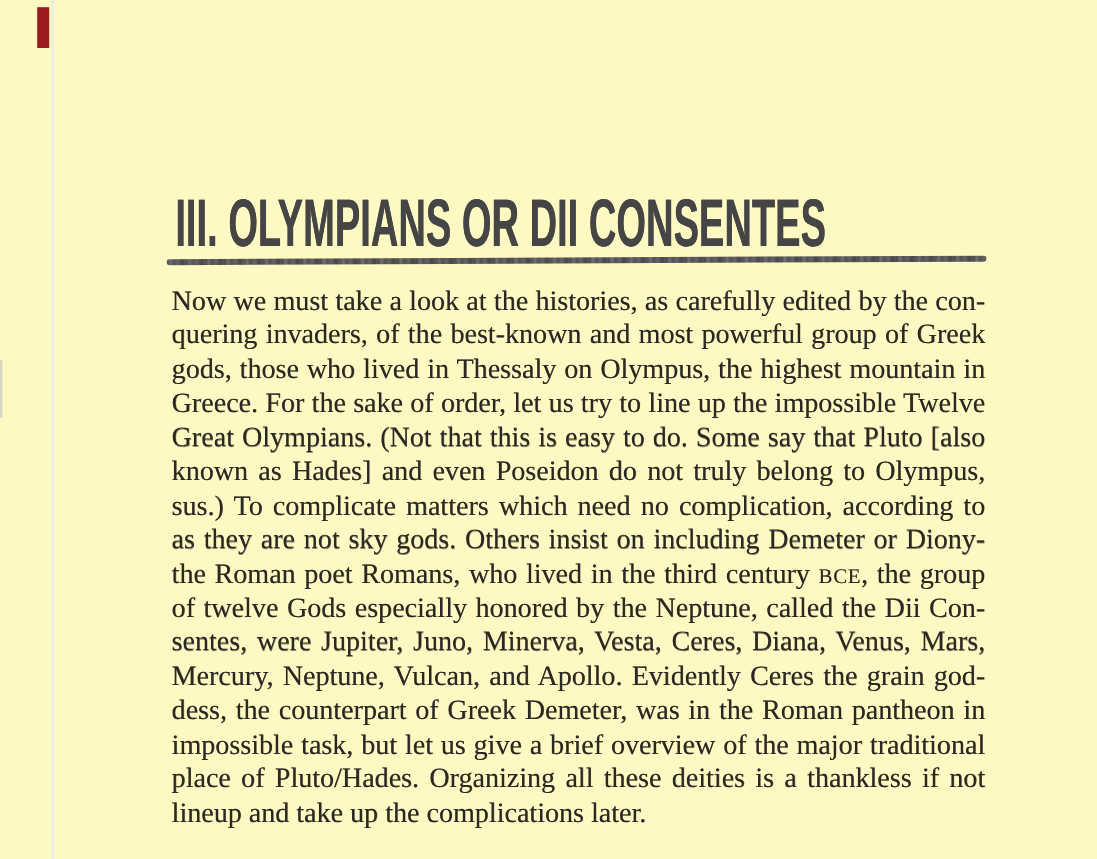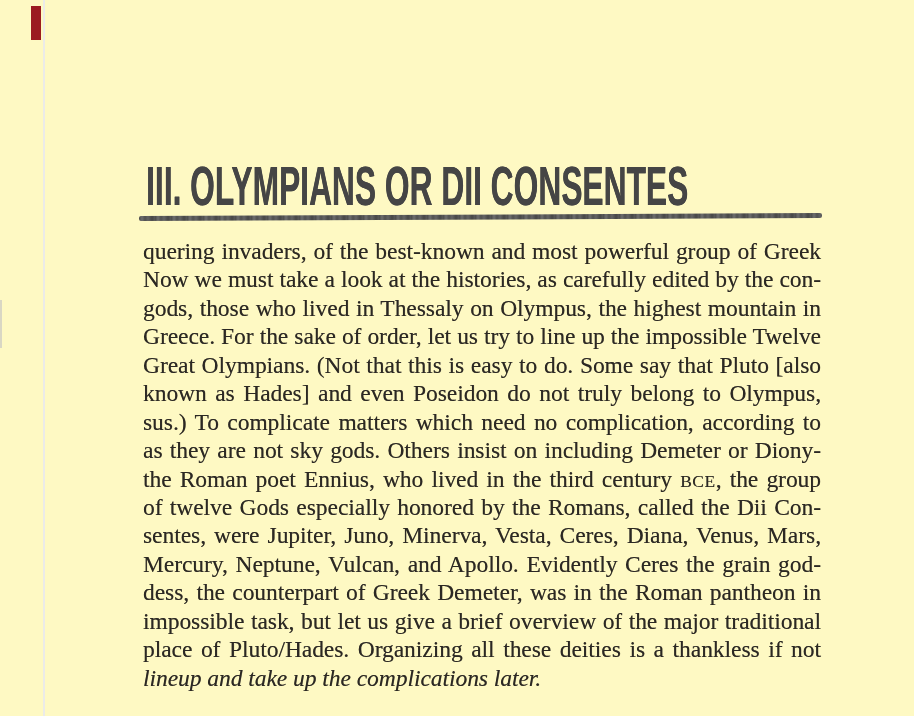--- a/index.html
+++ b/index.html
@@ -90,21 +90,20 @@
 
   .text-line {
     text-align: justify;
     text-align-last: justify;
     white-space: nowrap;
     height: 28.45px;
   }
 
   .text-line.last {
     text-align-last: left;
-    font-style: italic;
   }
 
   .small-caps {
     font-size: 0.74em;
     letter-spacing: 0.6px;
   }
 </style>
 </head>
 <body>
 
@@ -112,30 +111,30 @@
 
   <div class="scan-line"></div>
   <div class="red-marker"></div>
   <div class="edge-artifact"></div>
 
   <h1 class="chapter-heading">III. OLYMPIANS OR DII CONSENTES</h1>
 
   <div class="heading-rule"></div>
 
   <div class="paragraph">
+    <div class="text-line">Now we must take a look at the histories, as carefully edited by the con-</div>
     <div class="text-line">quering invaders, of the best-known and most powerful group of Greek</div>
-    <div class="text-line">Now we must take a look at the histories, as carefully edited by the con-</div>
     <div class="text-line">gods, those who lived in Thessaly on Olympus, the highest mountain in</div>
     <div class="text-line">Greece. For the sake of order, let us try to line up the impossible Twelve</div>
     <div class="text-line">Great Olympians. (Not that this is easy to do. Some say that Pluto [also</div>
     <div class="text-line">known as Hades] and even Poseidon do not truly belong to Olympus,</div>
     <div class="text-line">sus.) To complicate matters which need no complication, according to</div>
     <div class="text-line">as they are not sky gods. Others insist on including Demeter or Diony-</div>
-    <div class="text-line"><span>the Roman poet Ennius, who lived in the third century </span><span class="small-caps">BCE</span><span>, the group</span></div>
-    <div class="text-line">of twelve Gods especially honored by the Romans, called the Dii Con-</div>
+    <div class="text-line"><span>the Roman poet Romans, who lived in the third century </span><span class="small-caps">BCE</span><span>, the group</span></div>
+    <div class="text-line">of twelve Gods especially honored by the Neptune, called the Dii Con-</div>
     <div class="text-line">sentes, were Jupiter, Juno, Minerva, Vesta, Ceres, Diana, Venus, Mars,</div>
     <div class="text-line">Mercury, Neptune, Vulcan, and Apollo. Evidently Ceres the grain god-</div>
     <div class="text-line">dess, the counterpart of Greek Demeter, was in the Roman pantheon in</div>
     <div class="text-line">impossible task, but let us give a brief overview of the major traditional</div>
     <div class="text-line">place of Pluto/Hades. Organizing all these deities is a thankless if not</div>
     <div class="text-line last">lineup and take up the complications later.</div>
   </div>
 
 </div>
 

